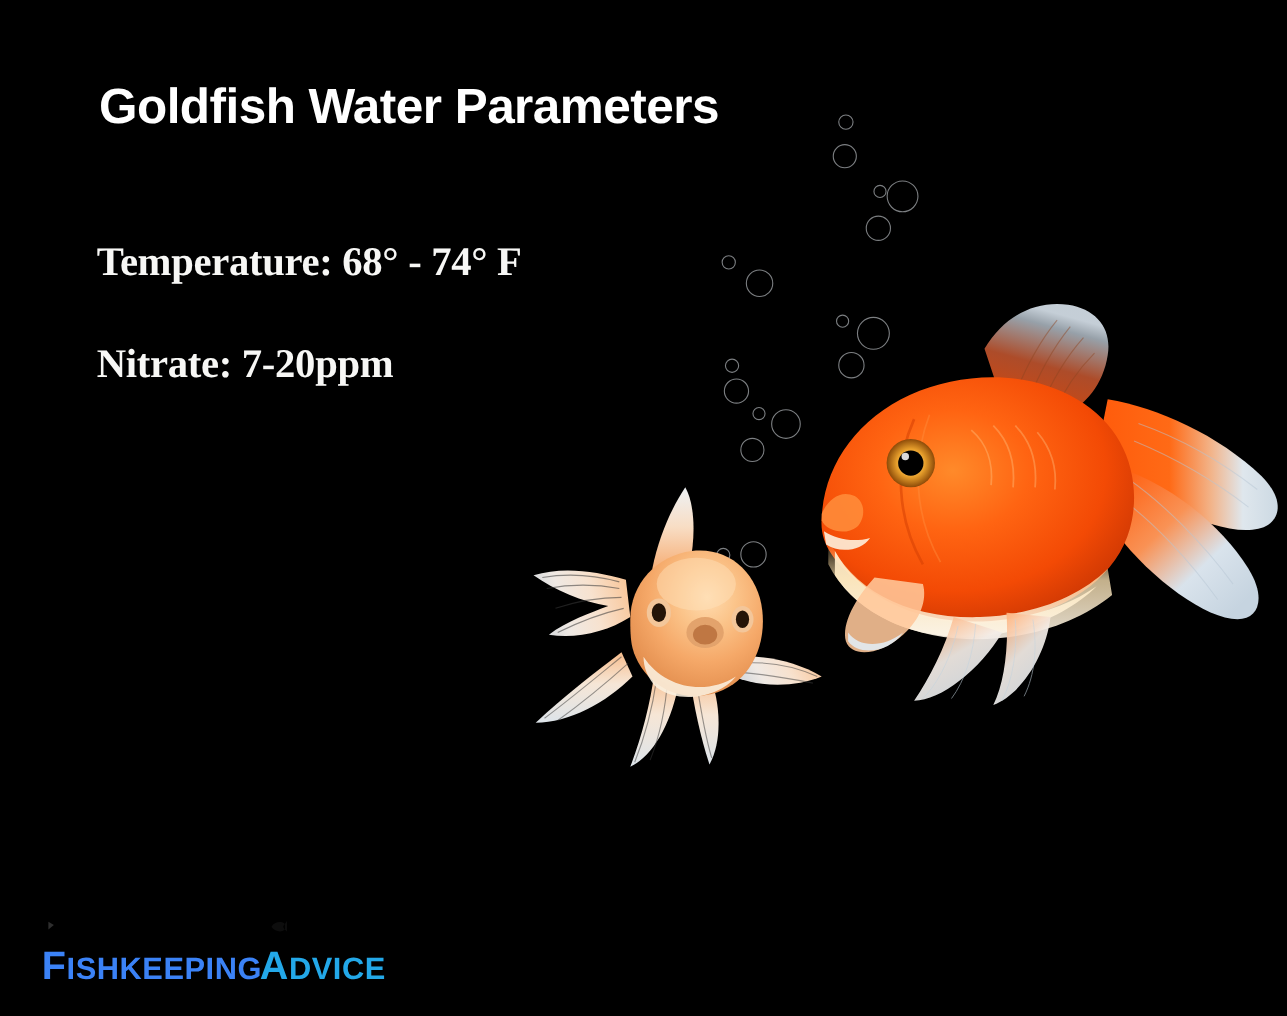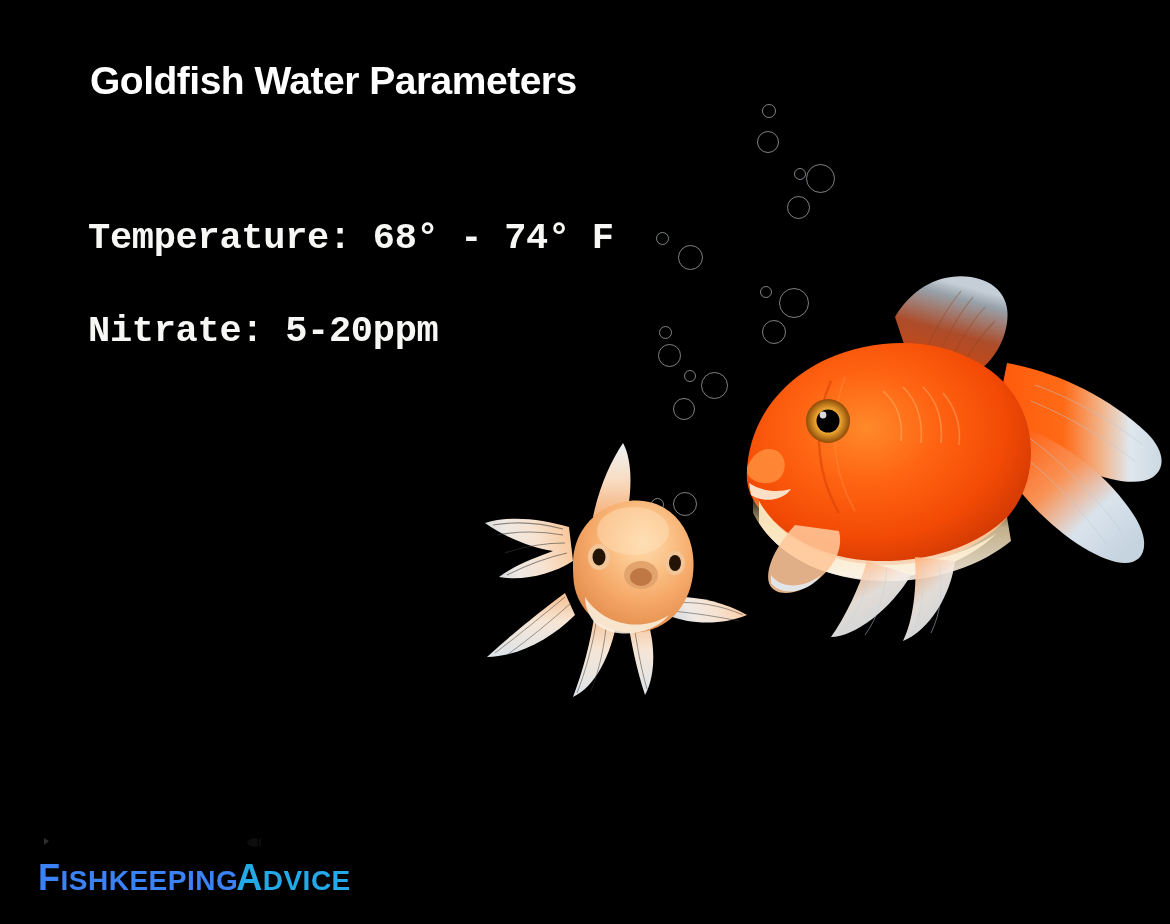--- a/index.html
+++ b/index.html
@@ -22,38 +22,38 @@
   .text-block {
     position: absolute;
     left: 88px;
     top: 60px;
     width: 620px;
     z-index: 40;
   }
   .title {
     font-family: "Liberation Sans", sans-serif;
     font-weight: bold;
-    font-size: 39px;
+    font-size: 45px;
     letter-spacing: -0.5px;
     color: #ffffff;
     line-height: 1.1;
-    margin: 0 0 0 2px;
+    margin: 12px 0 0 2px;
     white-space: nowrap;
   }
   .param-list {
     margin: 0;
     padding: 0;
     list-style: none;
     position: absolute;
     top: 160px;
     left: 0;
     width: 620px;
   }
   .param-item {
-    font-family: Liberation Mono, monospace;
+    font-family: Liberation Serif, serif;
     font-weight: bold;
     font-size: 37px;
     letter-spacing: -0.3px;
     color: #f7f7f5;
     line-height: 1.0;
     white-space: nowrap;
     margin-bottom: 56px;
   }
   .param-item:last-child { margin-bottom: 0; }
 
@@ -325,21 +325,21 @@
     <ellipse cx="210" cy="128" rx="6" ry="8" fill="#241408"></ellipse>
 
     <ellipse cx="176" cy="140" rx="17" ry="14" fill="#e3a36c"></ellipse>
     <ellipse cx="176" cy="142" rx="11" ry="9" fill="#b9703c" opacity="0.85"></ellipse>
   </svg>
 
   <div class="text-block">
     <h1 class="title">Goldfish Water Parameters</h1>
     <ul class="param-list">
       <li class="param-item">Temperature: 68° - 74° F</li>
-      <li class="param-item">Nitrate: 5-20ppm</li>
+      <li class="param-item">Nitrate: 7-20ppm</li>
     </ul>
   </div>
 
   <div class="logo">
     <span class="logo-part-1">
       <svg class="logo-notch" viewBox="0 0 11 11" xmlns="http://www.w3.org/2000/svg">
         <path d="M0 0 L11 0 L11 3 L4 3 L4 11 L0 11 Z" fill="#000000"></path>
         <path d="M1 2 L6 5 L1 9 Z" fill="#2e2e2e"></path>
       </svg>
       <span class="cap">F</span><span>ISHKEEPING</span>

